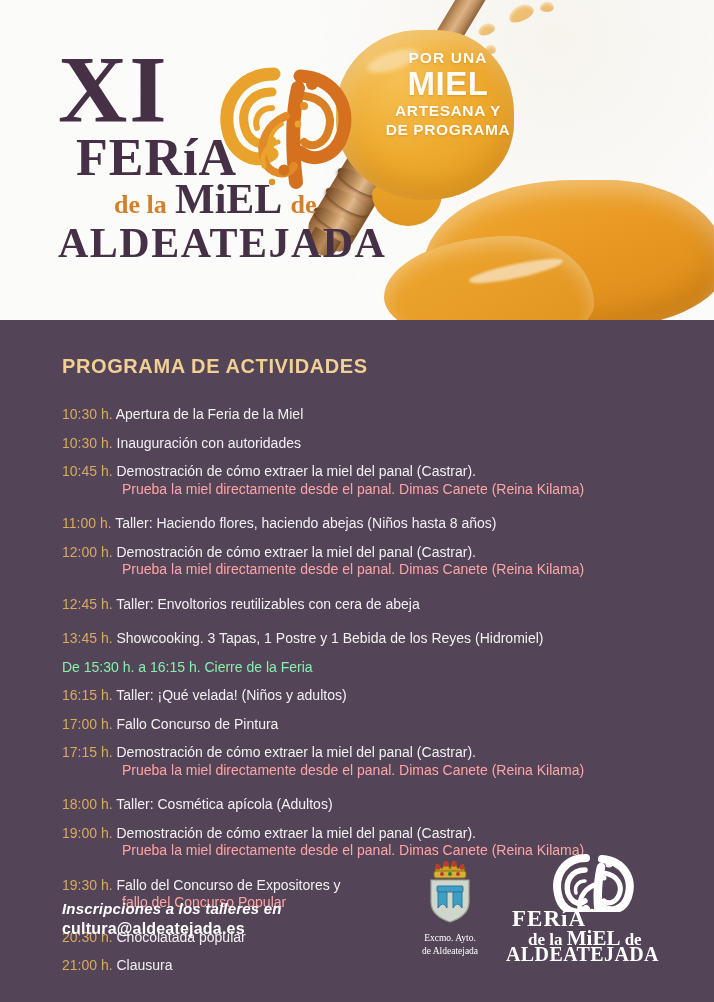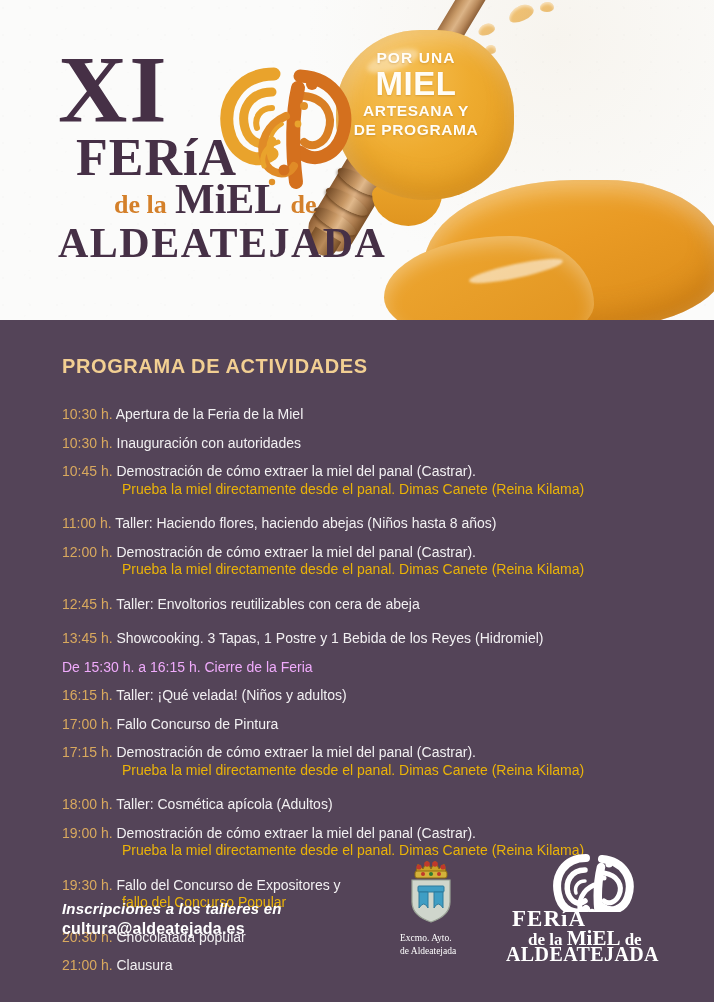--- a/index.html
+++ b/index.html
@@ -42,21 +42,21 @@
   .blob{position:absolute;left:336px;top:30px;width:178px;height:170px;
     background:radial-gradient(ellipse at 35% 28%, #f6c055 0%, #eeab2f 45%, #e2991d 100%);
     border-radius:50% 46% 52% 54% / 50% 52% 48% 50%;
     box-shadow:inset 0 -14px 26px rgba(165,95,0,.28), inset 6px 10px 22px rgba(255,255,255,.35);}
   .blob-drip{position:absolute;left:372px;top:180px;width:70px;height:46px;
     background:linear-gradient(180deg,#eaa329,#e09520);
     border-radius:46% 54% 48% 52% / 30% 30% 70% 70%;}
   .blob-spec{position:absolute;left:366px;top:52px;width:54px;height:18px;
     background:rgba(255,255,255,.38);border-radius:50%;filter:blur(2px);transform:rotate(-18deg);}
 
-  .slogan{position:absolute;left:340px;top:50px;width:152px;text-align:center;
+  .slogan{position:absolute;left:372px;top:50px;width:152px;text-align:center;
     color:#fffdf7;line-height:1.02;text-shadow:0 1px 2px rgba(140,80,0,.25);}
   .slogan .s1{font-size:15.5px;font-weight:700;letter-spacing:1.1px;}
   .slogan .s2{font-size:33px;font-weight:700;letter-spacing:.5px;margin:1px 0 2px;}
   .slogan .s3{font-size:15.5px;font-weight:700;letter-spacing:.6px;line-height:1.22;}
 
   
   .dipper{position:absolute;left:466px;top:-36px;width:52px;height:330px;
     transform:rotate(31deg);transform-origin:50% 0%;}
   .dipper-handle{position:absolute;left:13px;top:0;width:26px;height:215px;border-radius:13px;
     background:linear-gradient(90deg,#9e6f43 0%,#c89a68 28%,#dcb487 50%,#b98a5c 78%,#8d6038 100%);}
@@ -89,31 +89,31 @@
   .beemark{position:absolute;left:212px;top:58px;width:150px;height:145px;}
 
   
   .panel{position:absolute;left:0;top:320px;width:714px;height:682px;background:#544458;}
   .panel-title{position:absolute;left:62px;top:35px;font-size:20px;font-weight:700;
     letter-spacing:.6px;color:#f2cf92;}
 
   .schedule{position:absolute;left:62px;top:86px;width:600px;}
   .row{margin-bottom:11px;}
   .row .l1{font-size:14px;line-height:1.25;color:#f2f0f2;white-space:nowrap;}
-  .row .l2{font-size:14px;line-height:1.25;color:#eab308;margin-left:60px;white-space:nowrap;}
+  .row .l2{font-size:14px;line-height:1.25;color:#fca5a5;margin-left:60px;white-space:nowrap;}
   .row .t{color:#d9a95e;}
-  .row.gold .l1{color:#f0abfc;}
+  .row.gold .l1{color:#86efac;}
   .row.spaced{margin-bottom:17px;}
 
   .signup{position:absolute;left:62px;top:580px;color:#ffffff;}
   .signup .a{font-size:15px;font-weight:700;font-style:italic;letter-spacing:.2px;}
   .signup .b{font-size:16px;font-weight:700;margin-top:3px;letter-spacing:.2px;}
 
   
-  .crest{position:absolute;left:400px;top:536px;width:100px;text-align:left;}
+  .crest{position:absolute;left:400px;top:536px;width:100px;text-align:center;}
   .crest-text{margin-top:4px;font-family:"Liberation Serif", serif;font-size:9.5px;
     color:#ffffff;line-height:1.35;}
   .fairlogo{position:absolute;left:506px;top:534px;width:160px;height:110px;color:#fff;}
   .fl-1{position:absolute;left:6px;top:52px;font-family:"Liberation Serif", serif;
     font-size:23px;font-weight:700;letter-spacing:1px;}
   .fl-2{position:absolute;left:22px;top:72px;font-family:"Liberation Serif", serif;
     font-size:17px;font-weight:700;}
   .fl-2 .bigm{font-size:21px;}
   .fl-3{position:absolute;left:0px;top:89px;font-family:"Liberation Serif", serif;
     font-size:20px;font-weight:700;letter-spacing:.4px;}

